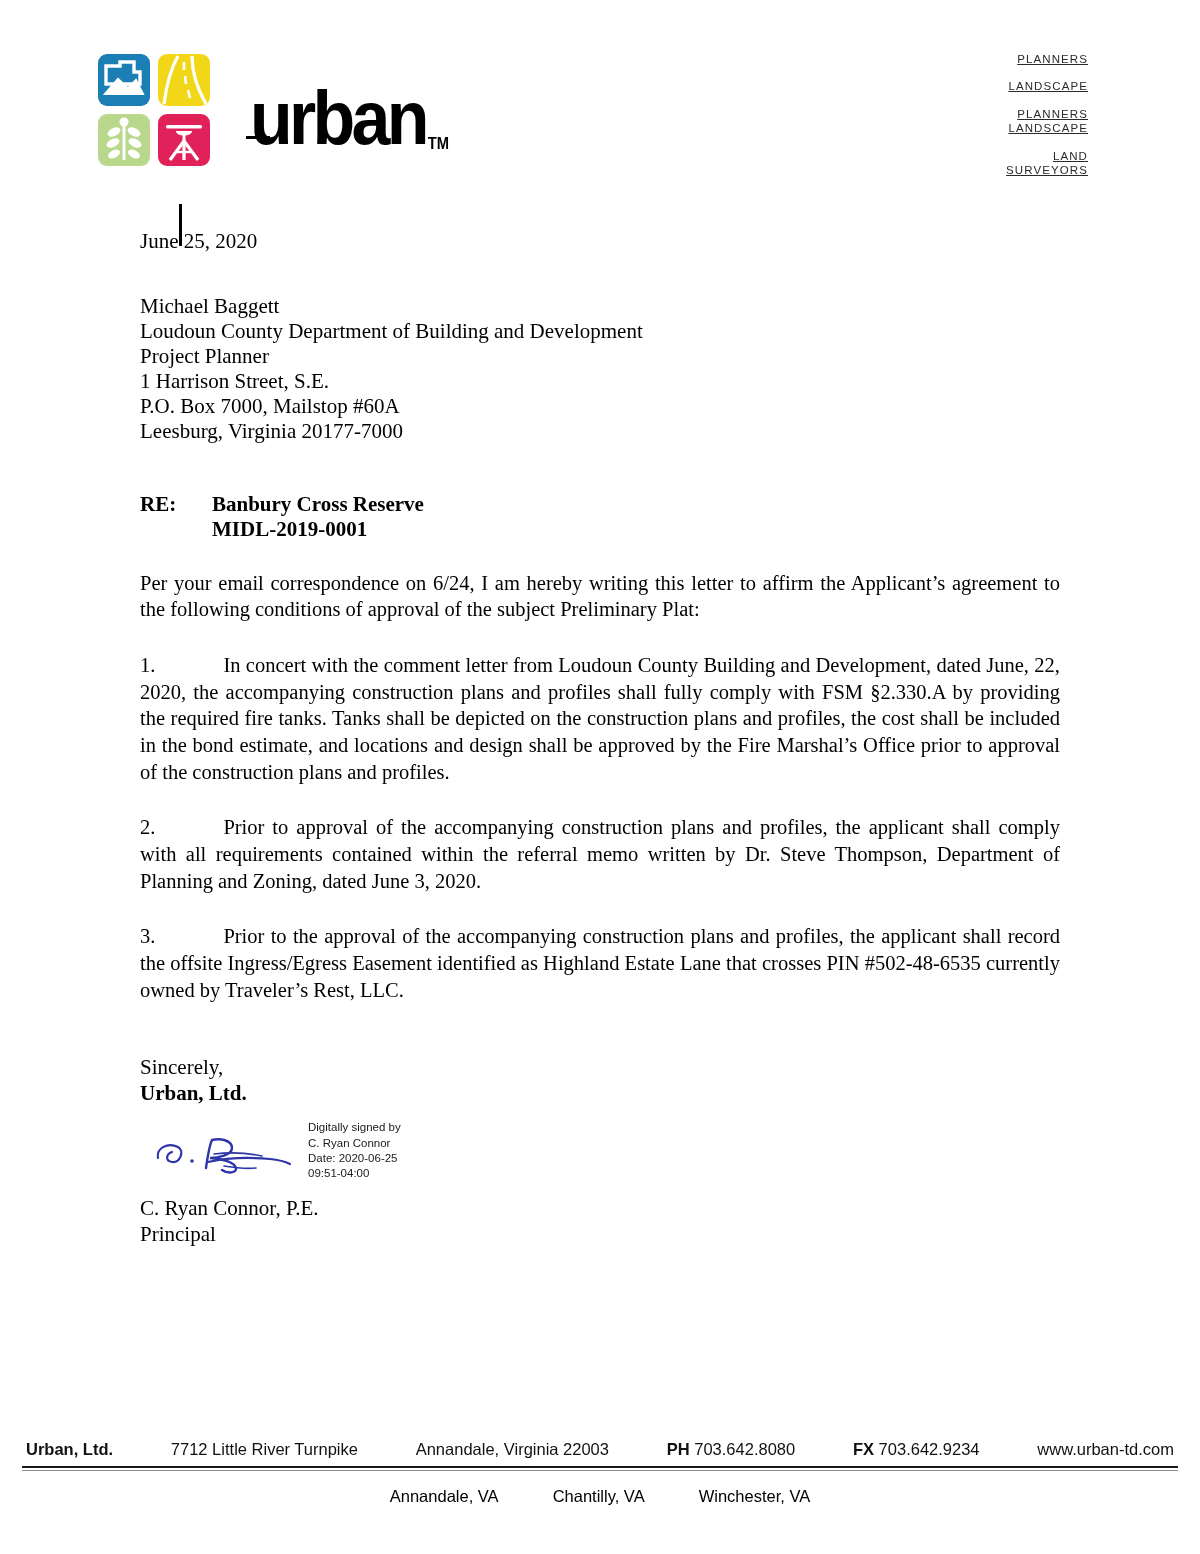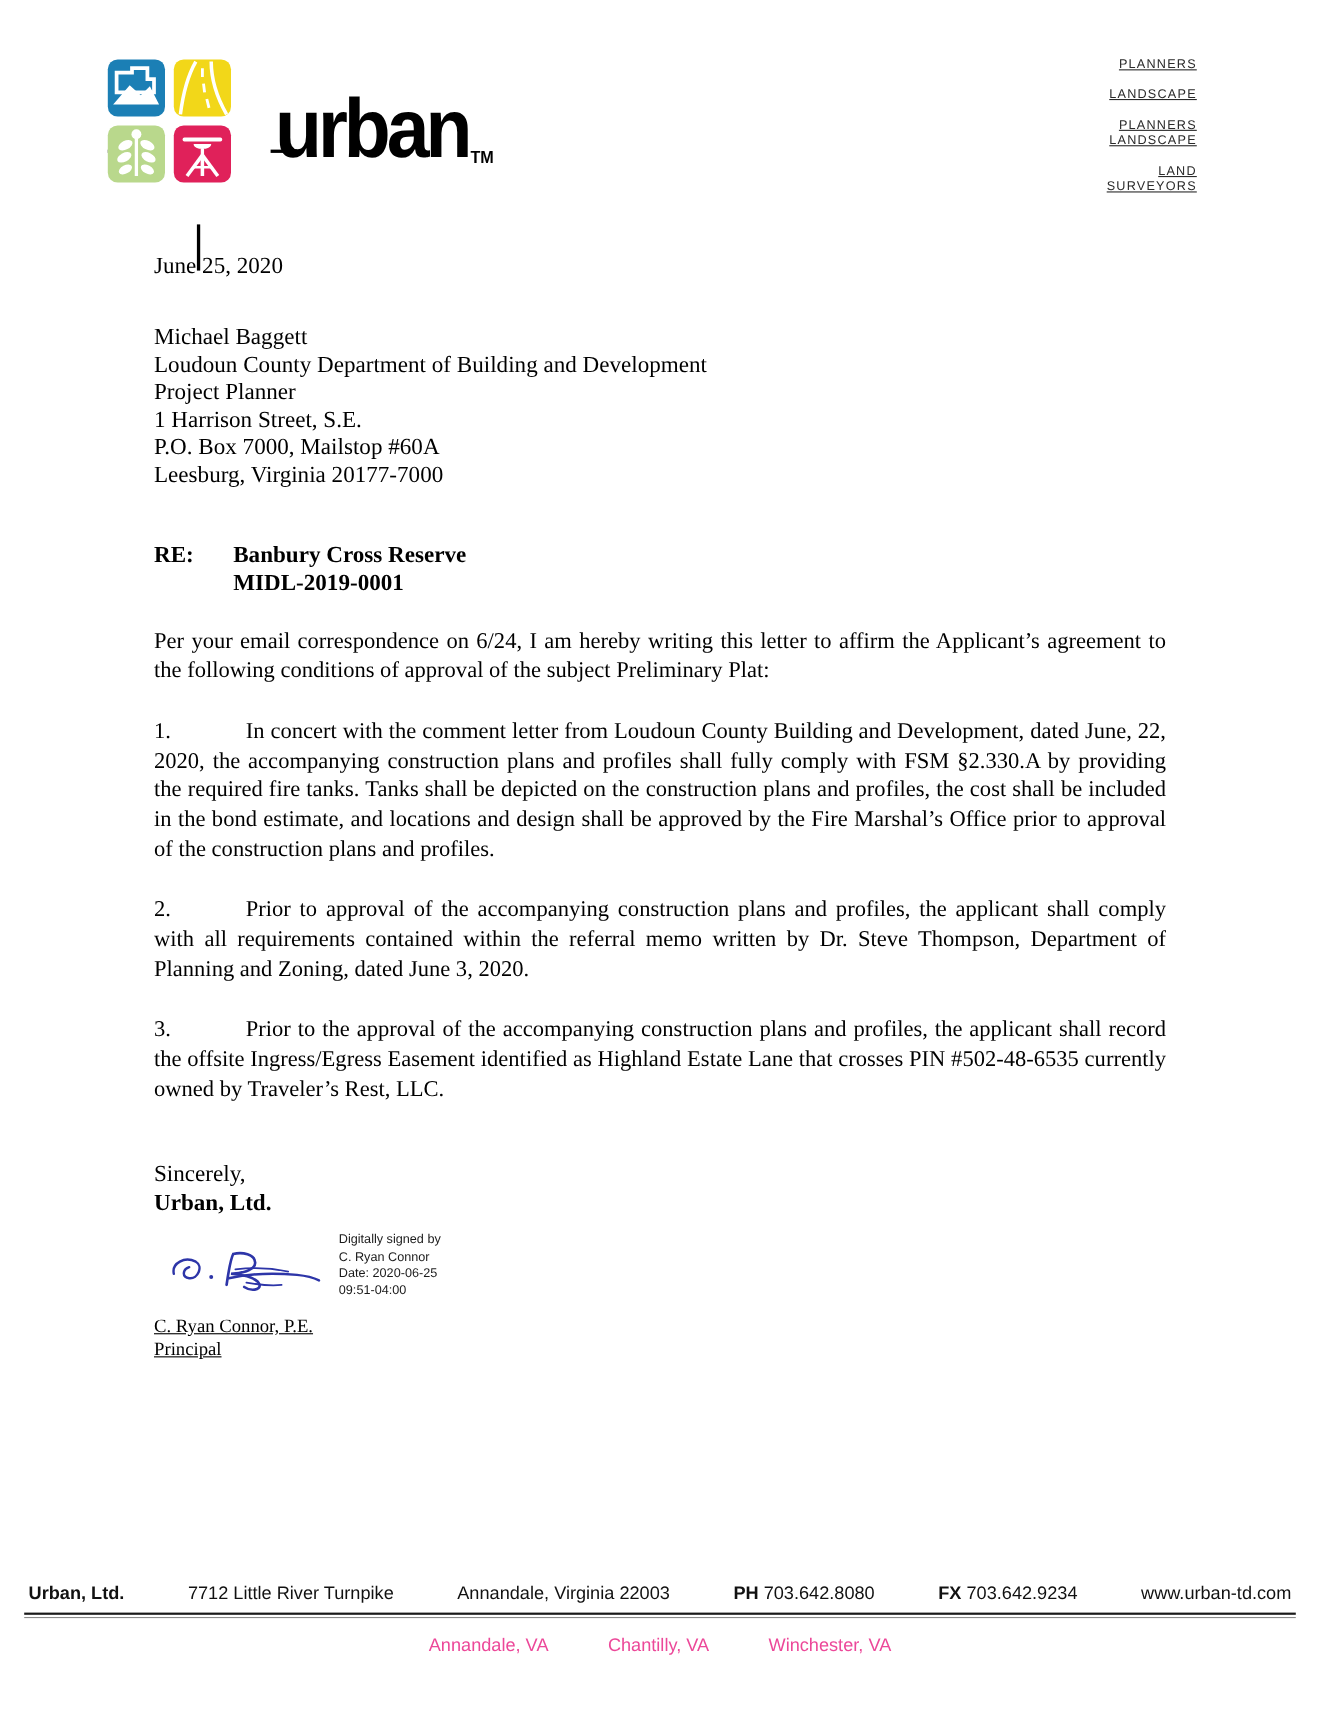--- a/index.html
+++ b/index.html
@@ -173,23 +173,22 @@
     top: 0px;
     font-family: "Liberation Sans", "DejaVu Sans", sans-serif;
     font-size: 11.5px;
     line-height: 1.32;
     color: #1a1a1a;
     white-space: nowrap;
     margin-left: 36px;
   }
   .signer {
     margin-top: 2px;
-    font-size: 17px;
+    font-size: 21px;
     line-height: 1.22;
-    text-decoration: underline;
   }
 
   
   .footer {
     position: absolute;
     left: 22px;
     right: 22px;
     bottom: 48px;
   }
   .footer-rule-top {
@@ -211,21 +210,21 @@
     padding: 0 4px 7px 4px;
   }
   .footer-row .f-strong { font-weight: bold; }
   .footer-offices {
     display: flex;
     justify-content: center;
     gap: 54px;
     margin-top: 16px;
     font-family: "Liberation Sans", "DejaVu Sans", sans-serif;
     font-size: 16.5px;
-    color: #ec4899;
+    color: #000000;
   }
 </style>
 </head>
 <body>
 
 <div class="page">
 
   <div class="letterhead">
 
     <div class="logo-block">

